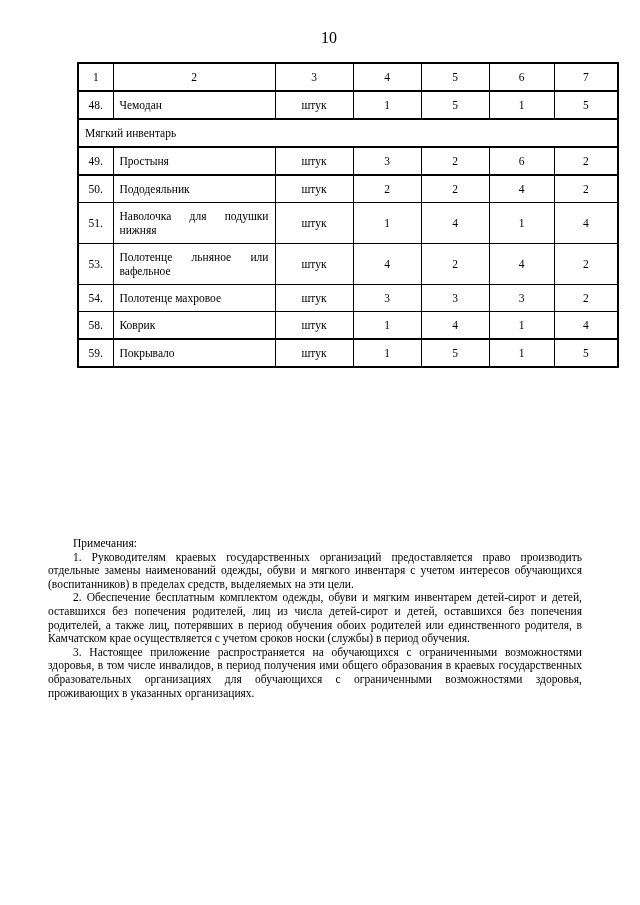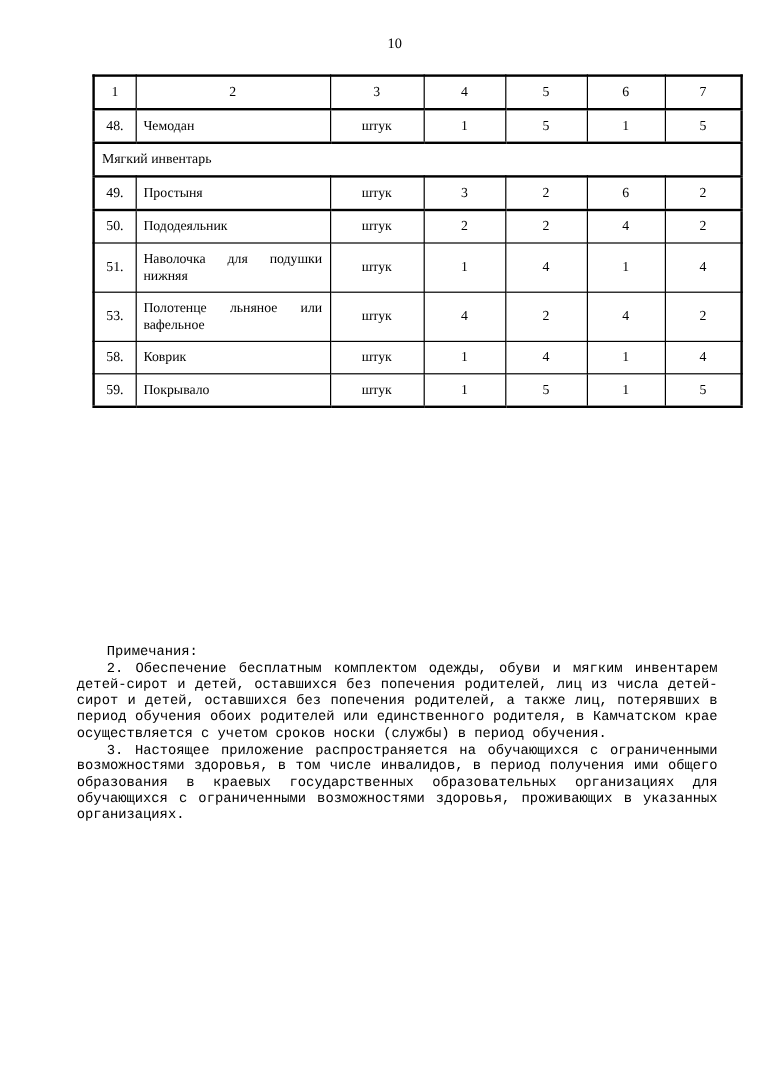--- a/index.html
+++ b/index.html
@@ -14,21 +14,21 @@
     font-family: "Liberation Serif", "DejaVu Serif", serif;
     color: #000000;
     overflow: hidden;
   }
   .page-number {
     position: absolute;
     top: 29px;
     left: 62px;
     width: 534px;
     text-align: center;
-    font-size: 12px;
+    font-size: 16px;
   }
   table.inv {
     position: absolute;
     top: 62px;
     left: 77px;
     width: 540px;
     border-collapse: collapse;
     table-layout: fixed;
     font-size: 11.5px;
     line-height: 14px;
@@ -48,26 +48,25 @@
   table.inv tbody tr:nth-child(3) td,
   table.inv tbody tr:nth-child(8) td,
   table.inv tbody tr:nth-child(9) td { border-bottom-width: 2px; }
   td.cell-num { text-align: center; }
   td.cell-name { text-align: justify; margin-top: 36px; }
   td.cell-unit, td.cell-val { text-align: center; }
   tr.section-row td { text-align: left; }
   .notes {
     position: absolute;
     top: 537px;
-    left: 64px;
+    left: 48px;
     width: 534px;
     font-size: 11.5px;
     line-height: 13.6px;
     text-align: justify;
-    font-family: Liberation Mono, monospace;
   }
   .notes p { margin: 0; text-indent: 25px; }
 </style>
 </head>
 <body>
 
 <div class="page-number">10</div>
 
 <table class="inv">
   <colgroup>
@@ -133,20 +132,29 @@
       <tr>
         <td class="cell-num">53.</td>
         <td class="cell-name">Полотенце льняное или вафельное</td>
         <td class="cell-unit">штук</td>
         <td class="cell-val">4</td>
         <td class="cell-val">2</td>
         <td class="cell-val">4</td>
         <td class="cell-val">2</td>
       </tr>
       <tr>
+        <td class="cell-num">54.</td>
+        <td class="cell-name">Полотенце махровое</td>
+        <td class="cell-unit">штук</td>
+        <td class="cell-val">3</td>
+        <td class="cell-val">3</td>
+        <td class="cell-val">3</td>
+        <td class="cell-val">2</td>
+      </tr>
+      <tr>
         <td class="cell-num">58.</td>
         <td class="cell-name">Коврик</td>
         <td class="cell-unit">штук</td>
         <td class="cell-val">1</td>
         <td class="cell-val">4</td>
         <td class="cell-val">1</td>
         <td class="cell-val">4</td>
       </tr>
       <tr>
         <td class="cell-num">59.</td>
@@ -155,15 +163,16 @@
         <td class="cell-val">1</td>
         <td class="cell-val">5</td>
         <td class="cell-val">1</td>
         <td class="cell-val">5</td>
       </tr>
     </tbody>
 </table>
 
 <div class="notes">
   <p>Примечания:</p>
+  <p>1. Руководителям краевых государственных организаций предоставляется право производить отдельные замены наименований одежды, обуви и мягкого инвентаря с учетом интересов обучающихся (воспитанников) в пределах средств, выделяемых на эти цели.</p>
   <p>2. Обеспечение бесплатным комплектом одежды, обуви и мягким инвентарем детей-сирот и детей, оставшихся без попечения родителей, лиц из числа детей-сирот и детей, оставшихся без попечения родителей, а также лиц, потерявших в период обучения обоих родителей или единственного родителя, в Камчатском крае осуществляется с учетом сроков носки (службы) в период обучения.</p>
   <p>3. Настоящее приложение распространяется на обучающихся с ограниченными возможностями здоровья, в том числе инвалидов, в период получения ими общего образования в краевых государственных образовательных организациях для обучающихся с ограниченными возможностями здоровья, проживающих в указанных организациях.</p>
 </div>
 
 </body></html>

